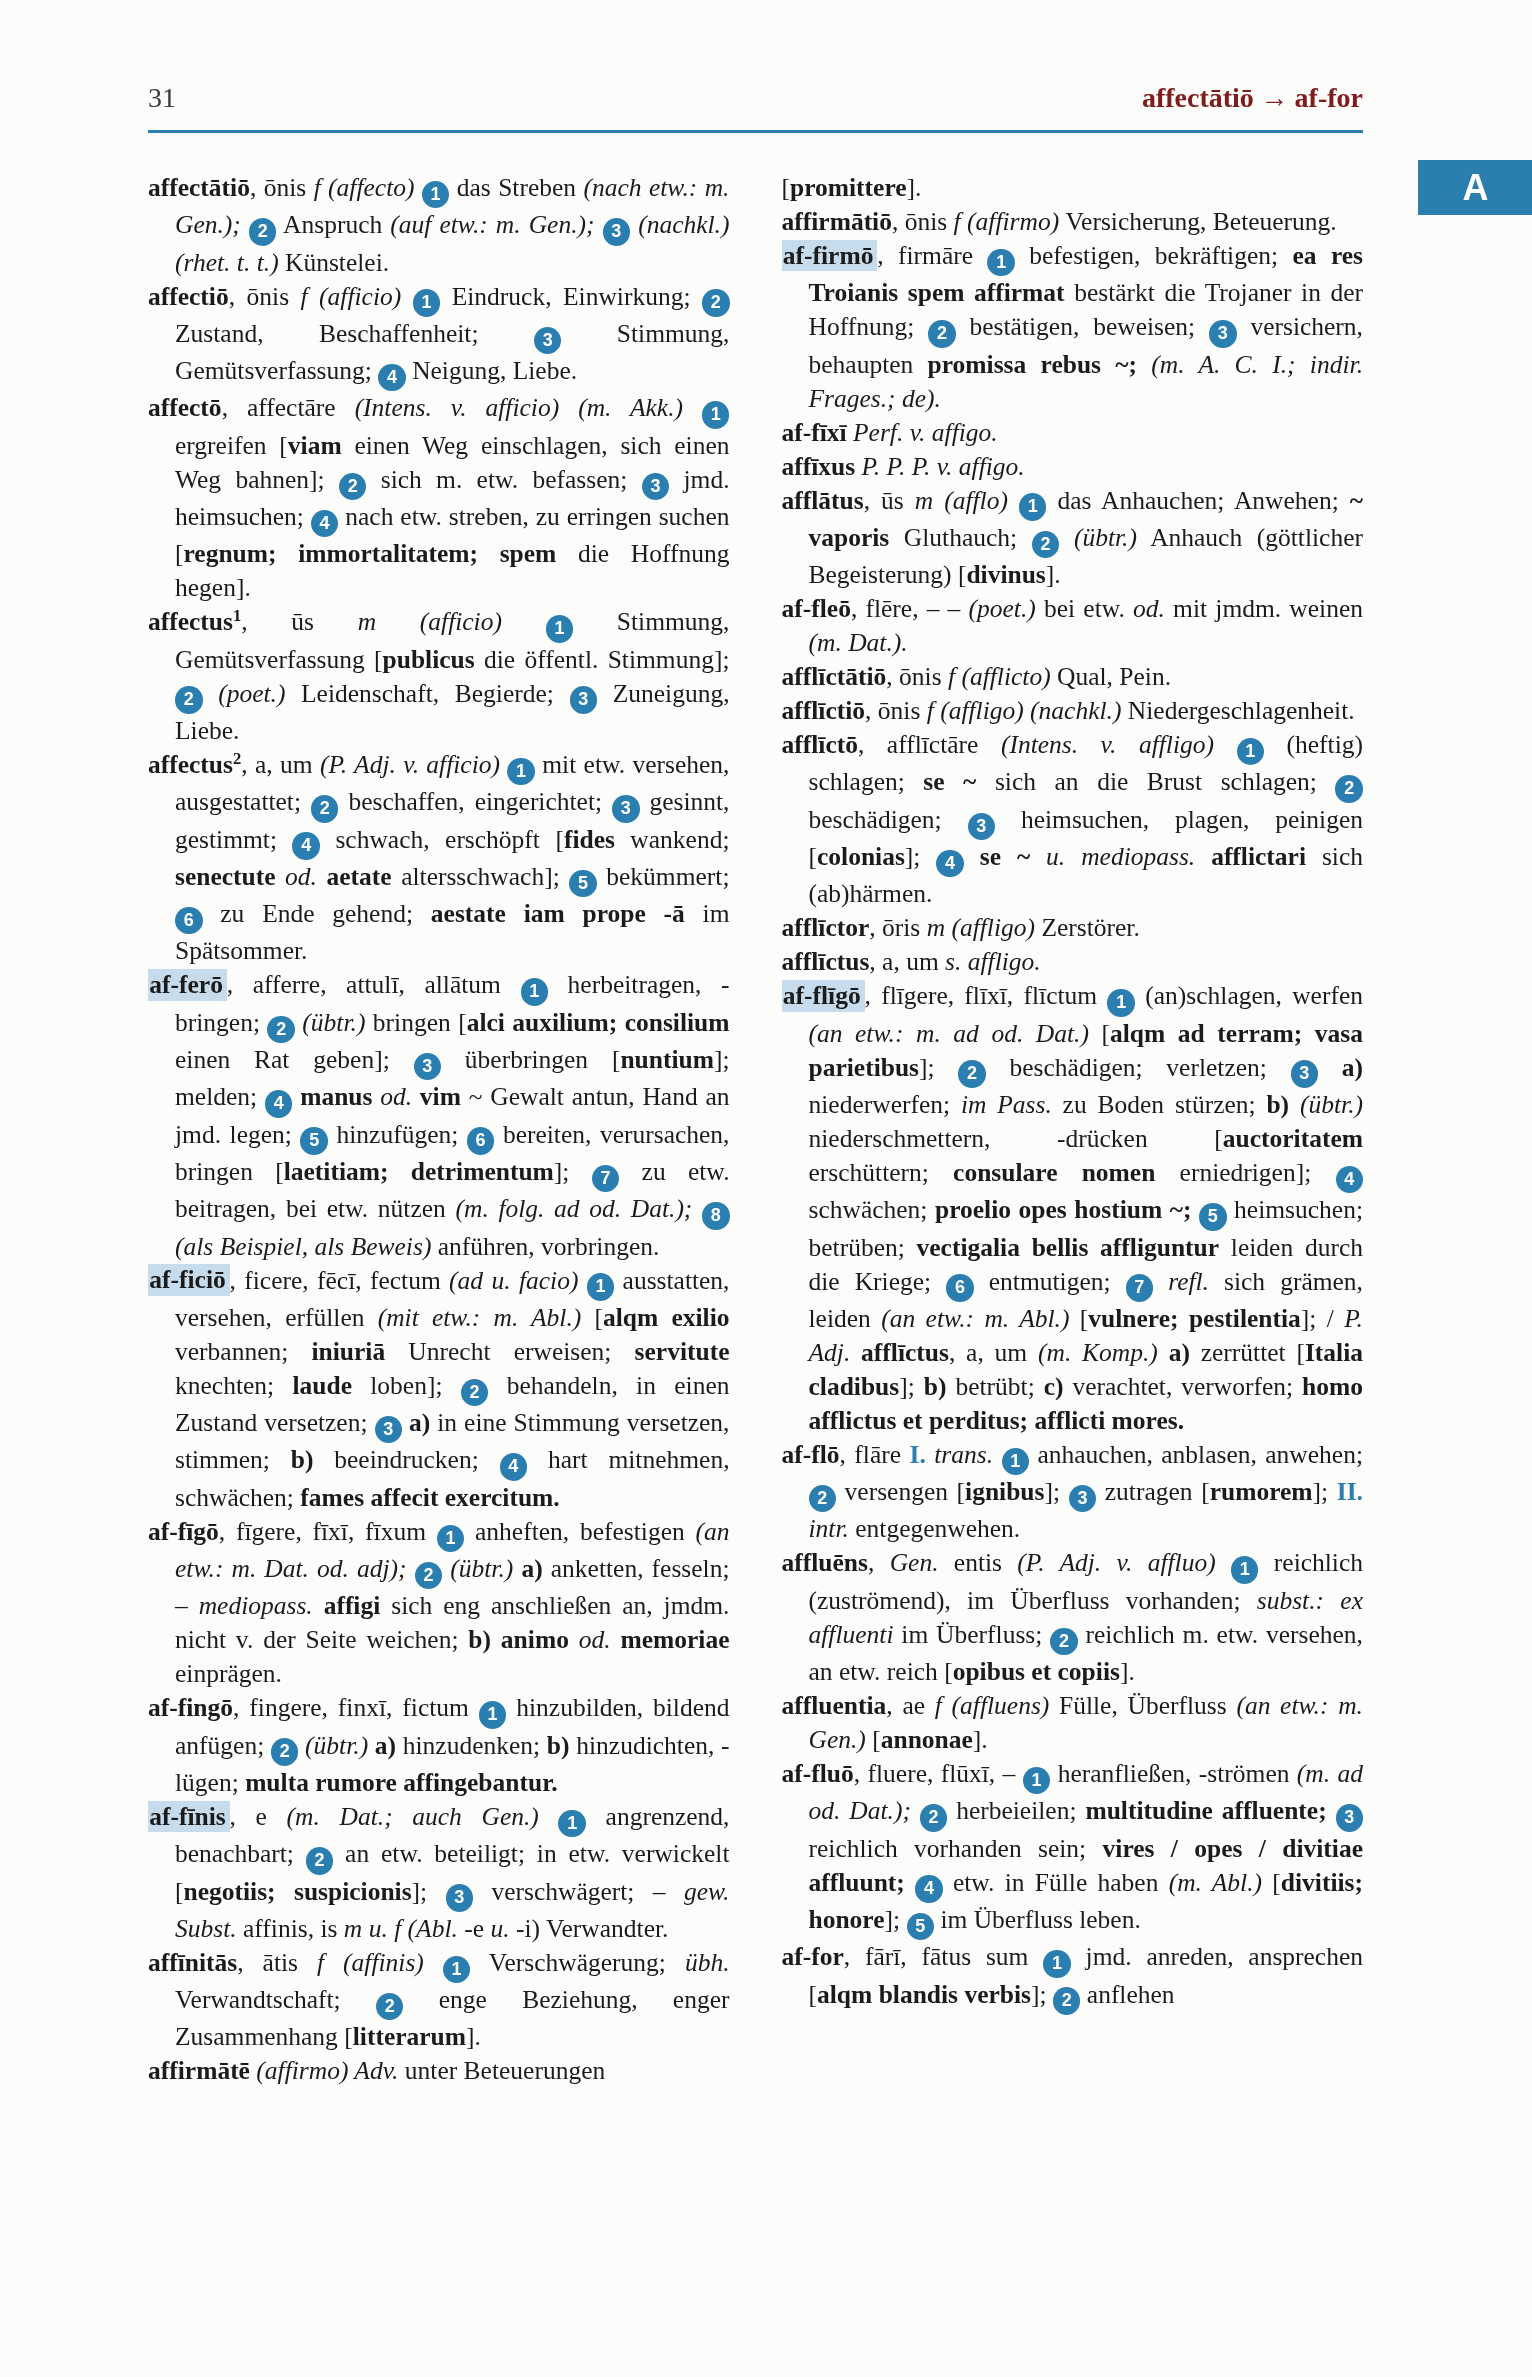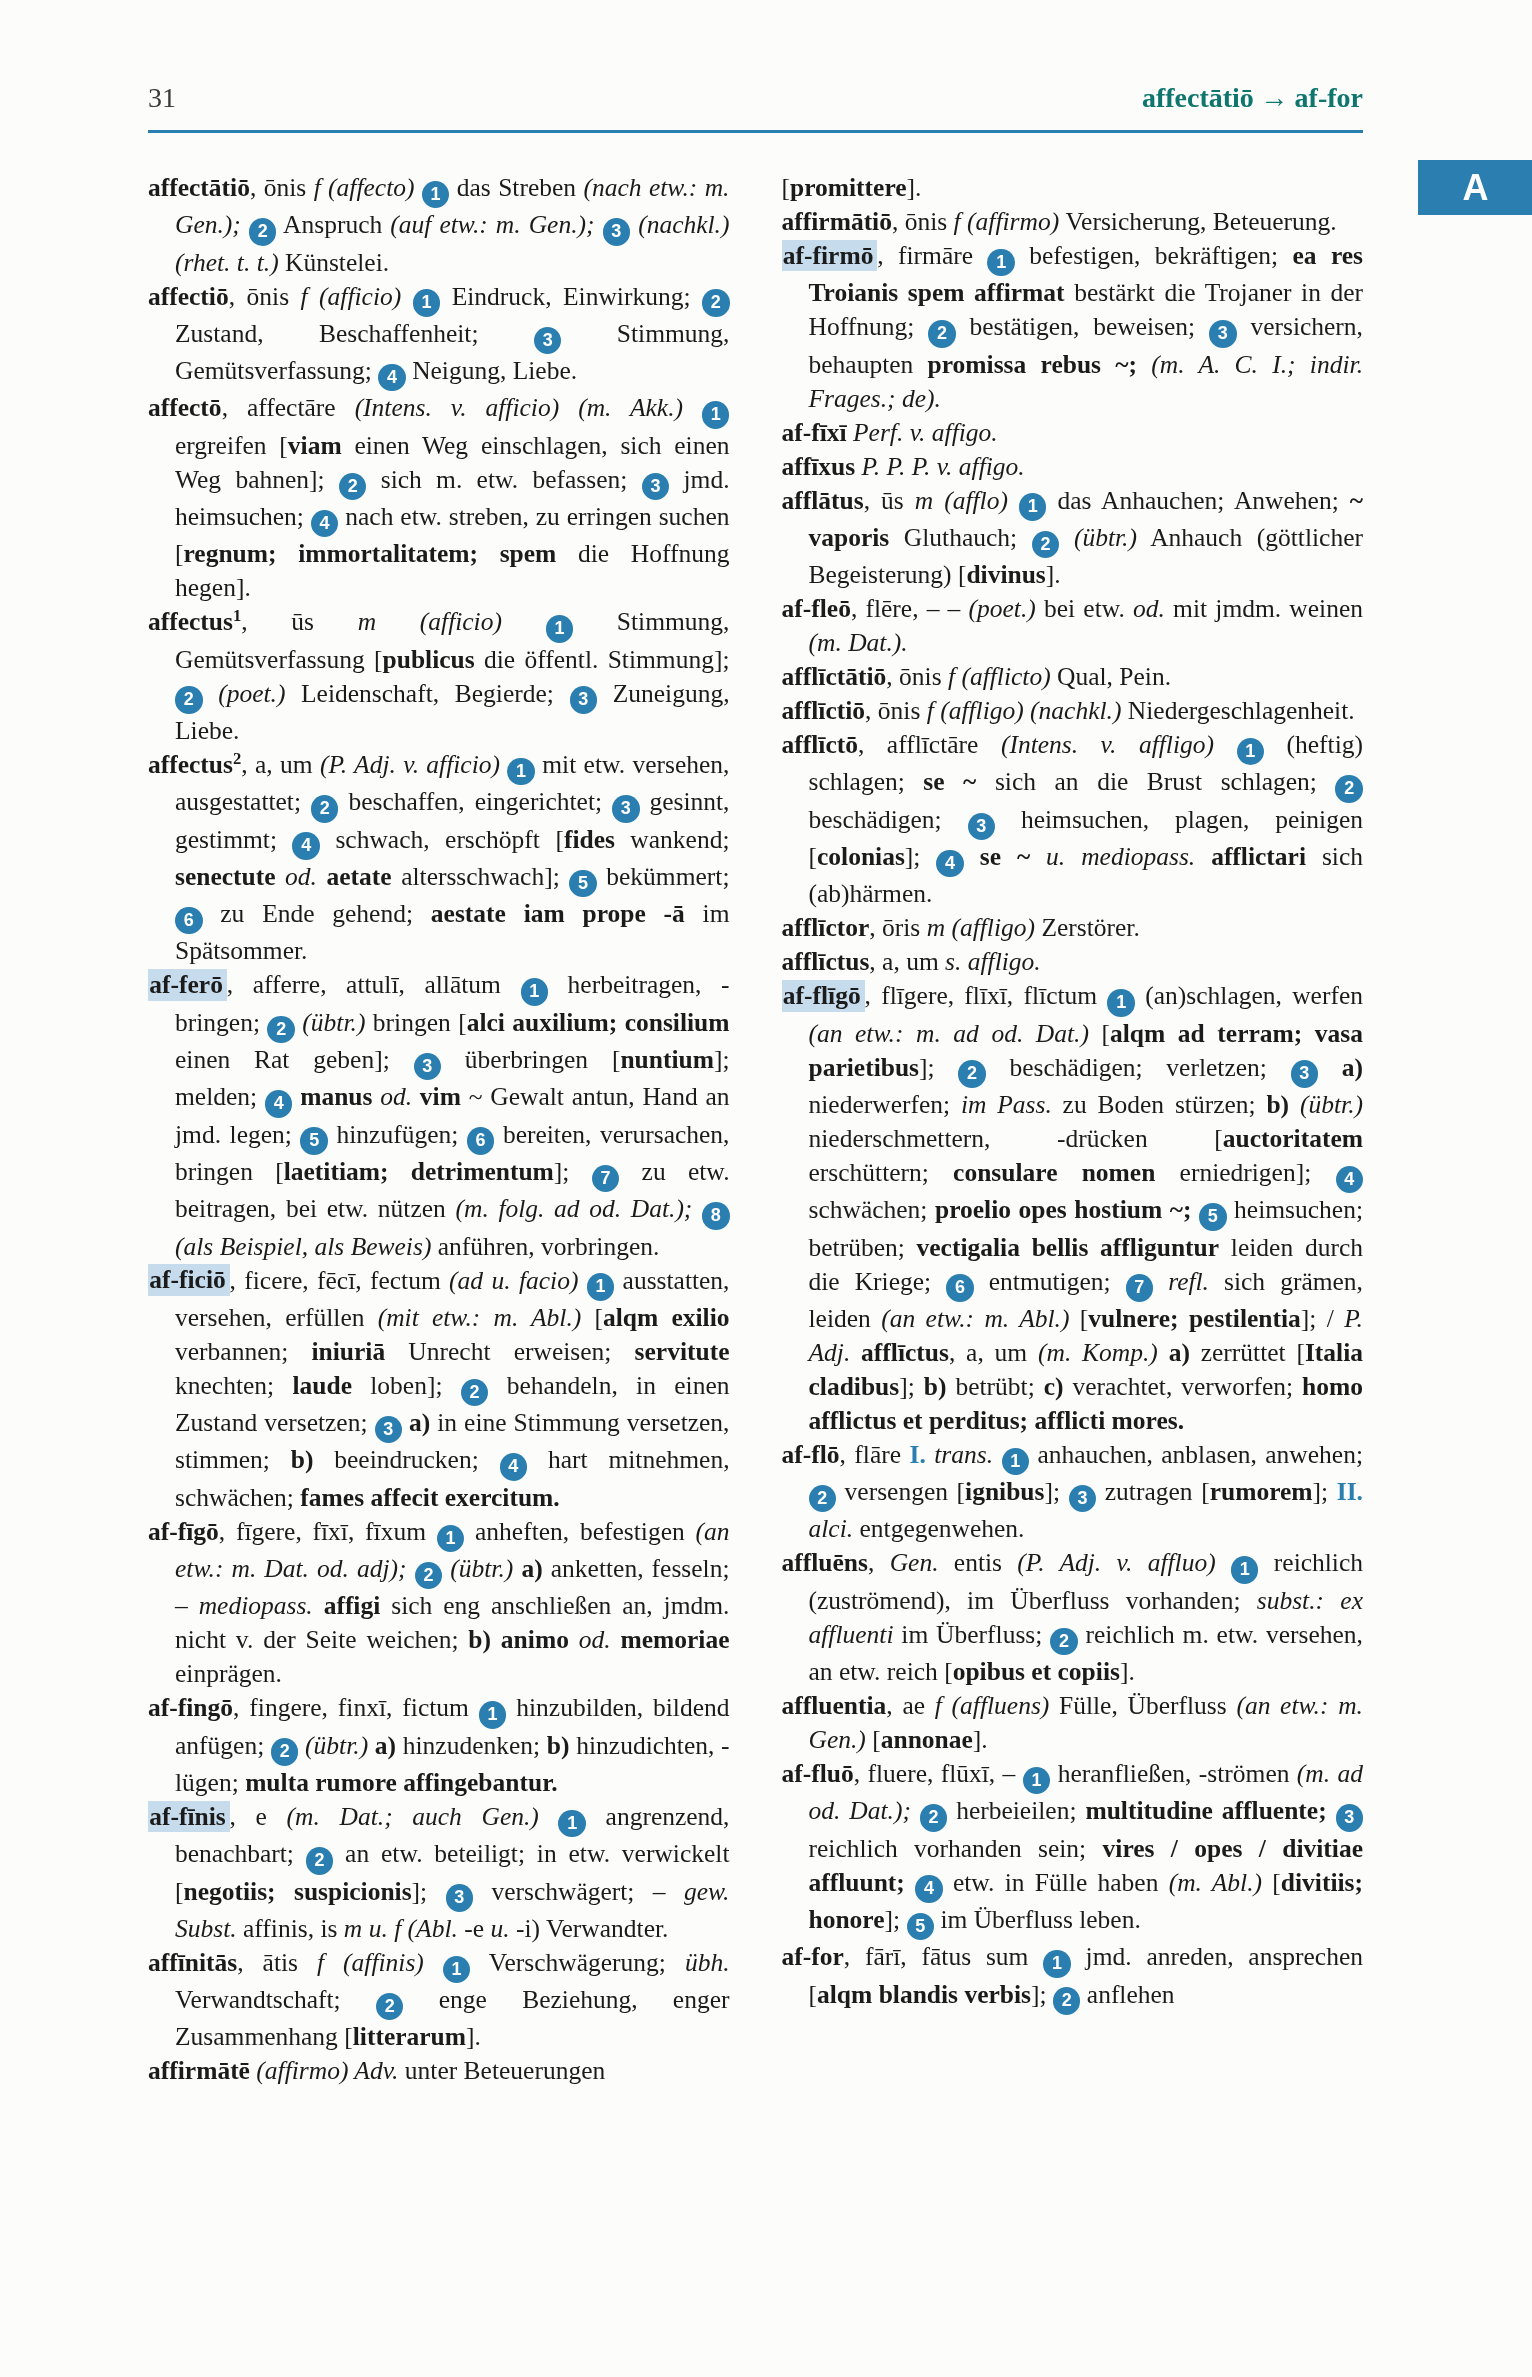--- a/index.html
+++ b/index.html
@@ -7,21 +7,21 @@
     position:relative; width:1533px; height:2377px; margin:0 auto;
     background:#fcfcfb; overflow:hidden;
     font-family:"Liberation Serif", serif; color:#1b1b1b;
   }
   .header-row {
     position:absolute; top:84px; left:148px; width:1215px;
     display:flex; justify-content:space-between; align-items:flex-start;
     font-size:28px; line-height:1;
   }
   .page-number { color:#3a3a3a; }
-  .header-range { color:#0f766e; font-weight:bold;margin-left:8px; }
+  .header-range { color:#7f1d1d; font-weight:bold;margin-left:8px; }
   .header-range .arrow { font-weight:normal; padding:0 6.4px; }
   .header-rule {
     position:absolute; top:130px; left:148px; width:1215px; height:2.6px;
     background:#2b7fb0;
   }
   .thumb-tab {
     position:absolute; top:160px; right:0; width:115px; height:55px;
     background:#2b7fb0; color:#ffffff;
     display:flex; align-items:center; justify-content:center;
     font-family:"Liberation Sans", sans-serif; font-size:36px; font-weight:bold;
@@ -85,21 +85,21 @@
         <p class="entry"><span class="hw">af-fīxī</span> <span class="i">Perf. v. affigo.</span></p>
         <p class="entry"><span class="hw">affīxus</span> <span class="i">P. P. P. v. affigo.</span></p>
         <p class="entry"><span class="hw">afflātus</span>, ūs <span class="i">m (afflo) </span><span class="num">1</span> das Anhauchen; Anwehen; <span class="b">~ vaporis</span> Gluthauch; <span class="num">2</span> <span class="i">(übtr.)</span> Anhauch (göttlicher Begeisterung) [<span class="b">divinus</span>].</p>
         <p class="entry"><span class="hw">af-fleō</span>, flēre, – – <span class="i">(poet.)</span> bei etw. <span class="i">od.</span> mit jmdm. weinen <span class="i">(m. Dat.).</span></p>
         <p class="entry"><span class="hw">afflīctātiō</span>, ōnis <span class="i">f (afflicto)</span> Qual, Pein.</p>
         <p class="entry"><span class="hw">afflīctiō</span>, ōnis <span class="i">f (affligo) (nachkl.)</span> Niedergeschlagenheit.</p>
         <p class="entry"><span class="hw">afflīctō</span>, afflīctāre <span class="i">(Intens. v. affligo) </span><span class="num">1</span> (heftig) schlagen; <span class="b">se ~</span> sich an die Brust schlagen; <span class="num">2</span> beschädigen; <span class="num">3</span> heimsuchen, plagen, peinigen [<span class="b">colonias</span>]; <span class="num">4</span> <span class="b">se ~</span> <span class="i">u. mediopass.</span> <span class="b">afflictari</span> sich (ab)härmen.</p>
         <p class="entry"><span class="hw">afflīctor</span>, ōris <span class="i">m (affligo)</span> Zerstörer.</p>
         <p class="entry"><span class="hw">afflīctus</span>, a, um <span class="i">s. affligo.</span></p>
         <p class="entry"><span class="hw hl">af-flīgō</span>, flīgere, flīxī, flīctum <span class="num">1</span> (an)schlagen, werfen <span class="i">(an etw.: m. ad od. Dat.) </span>[<span class="b">alqm ad terram; vasa parietibus</span>]; <span class="num">2</span> beschädigen; verletzen; <span class="num">3</span> <span class="b">a)</span> niederwerfen; <span class="i">im Pass.</span> zu Boden stürzen; <span class="b">b)</span> <span class="i">(übtr.)</span> niederschmettern, -drücken [<span class="b">auctoritatem</span> erschüttern; <span class="b">consulare nomen</span> erniedrigen]; <span class="num">4</span> schwächen; <span class="b">proelio opes hostium ~;</span> <span class="num">5</span> heimsuchen; betrüben; <span class="b">vectigalia bellis affliguntur</span> leiden durch die Kriege; <span class="num">6</span> entmutigen; <span class="num">7</span> <span class="i">refl.</span> sich grämen, leiden <span class="i">(an etw.: m. Abl.)</span> [<span class="b">vulnere; pestilentia</span>]; / <span class="i">P. Adj.</span> <span class="b">afflīctus</span>, a, um <span class="i">(m. Komp.) </span><span class="b">a)</span> zerrüttet [<span class="b">Italia cladibus</span>]; <span class="b">b)</span> betrübt; <span class="b">c)</span> verachtet, verworfen; <span class="b">homo afflictus et perditus; afflicti mores.</span></p>
-        <p class="entry"><span class="hw">af-flō</span>, flāre <span class="rn">I.</span> <span class="i">trans. </span><span class="num">1</span> anhauchen, anblasen, anwehen; <span class="num">2</span> versengen [<span class="b">ignibus</span>]; <span class="num">3</span> zutragen [<span class="b">rumorem</span>]; <span class="rn">II.</span> <span class="i">alci.</span> entgegenwehen.</p>
+        <p class="entry"><span class="hw">af-flō</span>, flāre <span class="rn">I.</span> <span class="i">trans. </span><span class="num">1</span> anhauchen, anblasen, anwehen; <span class="num">2</span> versengen [<span class="b">ignibus</span>]; <span class="num">3</span> zutragen [<span class="b">rumorem</span>]; <span class="rn">II.</span> <span class="i">intr.</span> entgegenwehen.</p>
         <p class="entry"><span class="hw">affluēns</span>, <span class="i">Gen.</span> entis <span class="i">(P. Adj. v. affluo) </span><span class="num">1</span> reichlich (zuströmend), im Überfluss vorhanden; <span class="i">subst.: ex affluenti</span> im Überfluss; <span class="num">2</span> reichlich m. etw. versehen, an etw. reich [<span class="b">opibus et copiis</span>].</p>
         <p class="entry"><span class="hw">affluentia</span>, ae <span class="i">f (affluens)</span> Fülle, Überfluss <span class="i">(an etw.: m. Gen.)</span> [<span class="b">annonae</span>].</p>
         <p class="entry"><span class="hw">af-fluō</span>, fluere, flūxī, – <span class="num">1</span> heranfließen, -strömen <span class="i">(m. ad od. Dat.); </span><span class="num">2</span> herbeieilen; <span class="b">multitudine affluente;</span> <span class="num">3</span> reichlich vorhanden sein; <span class="b">vires / opes / divitiae affluunt;</span> <span class="num">4</span> etw. in Fülle haben <span class="i">(m. Abl.)</span> [<span class="b">divitiis; honore</span>]; <span class="num">5</span> im Überfluss leben.</p>
         <p class="entry"><span class="hw">af-for</span>, fārī, fātus sum <span class="num">1</span> jmd. anreden, ansprechen [<span class="b">alqm blandis verbis</span>]; <span class="num">2</span> anflehen</p>
       </div>
   </div>
 
 </div>
 
 

